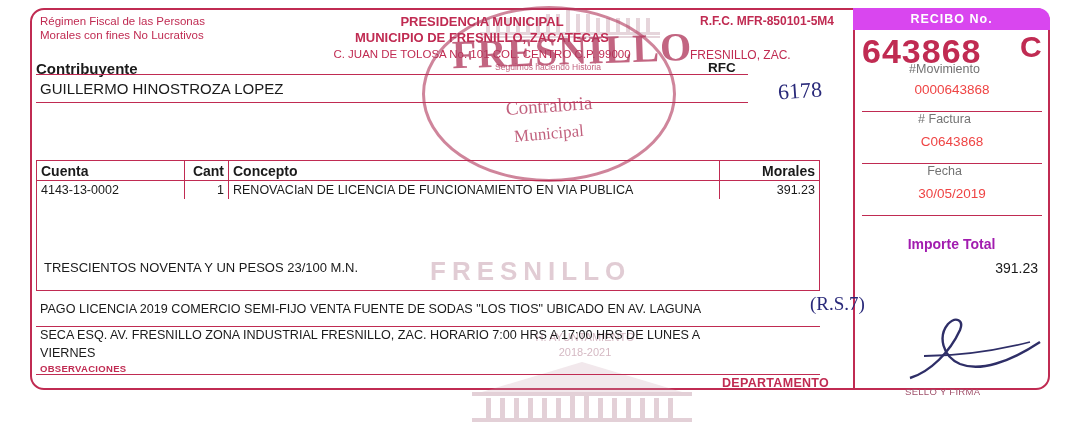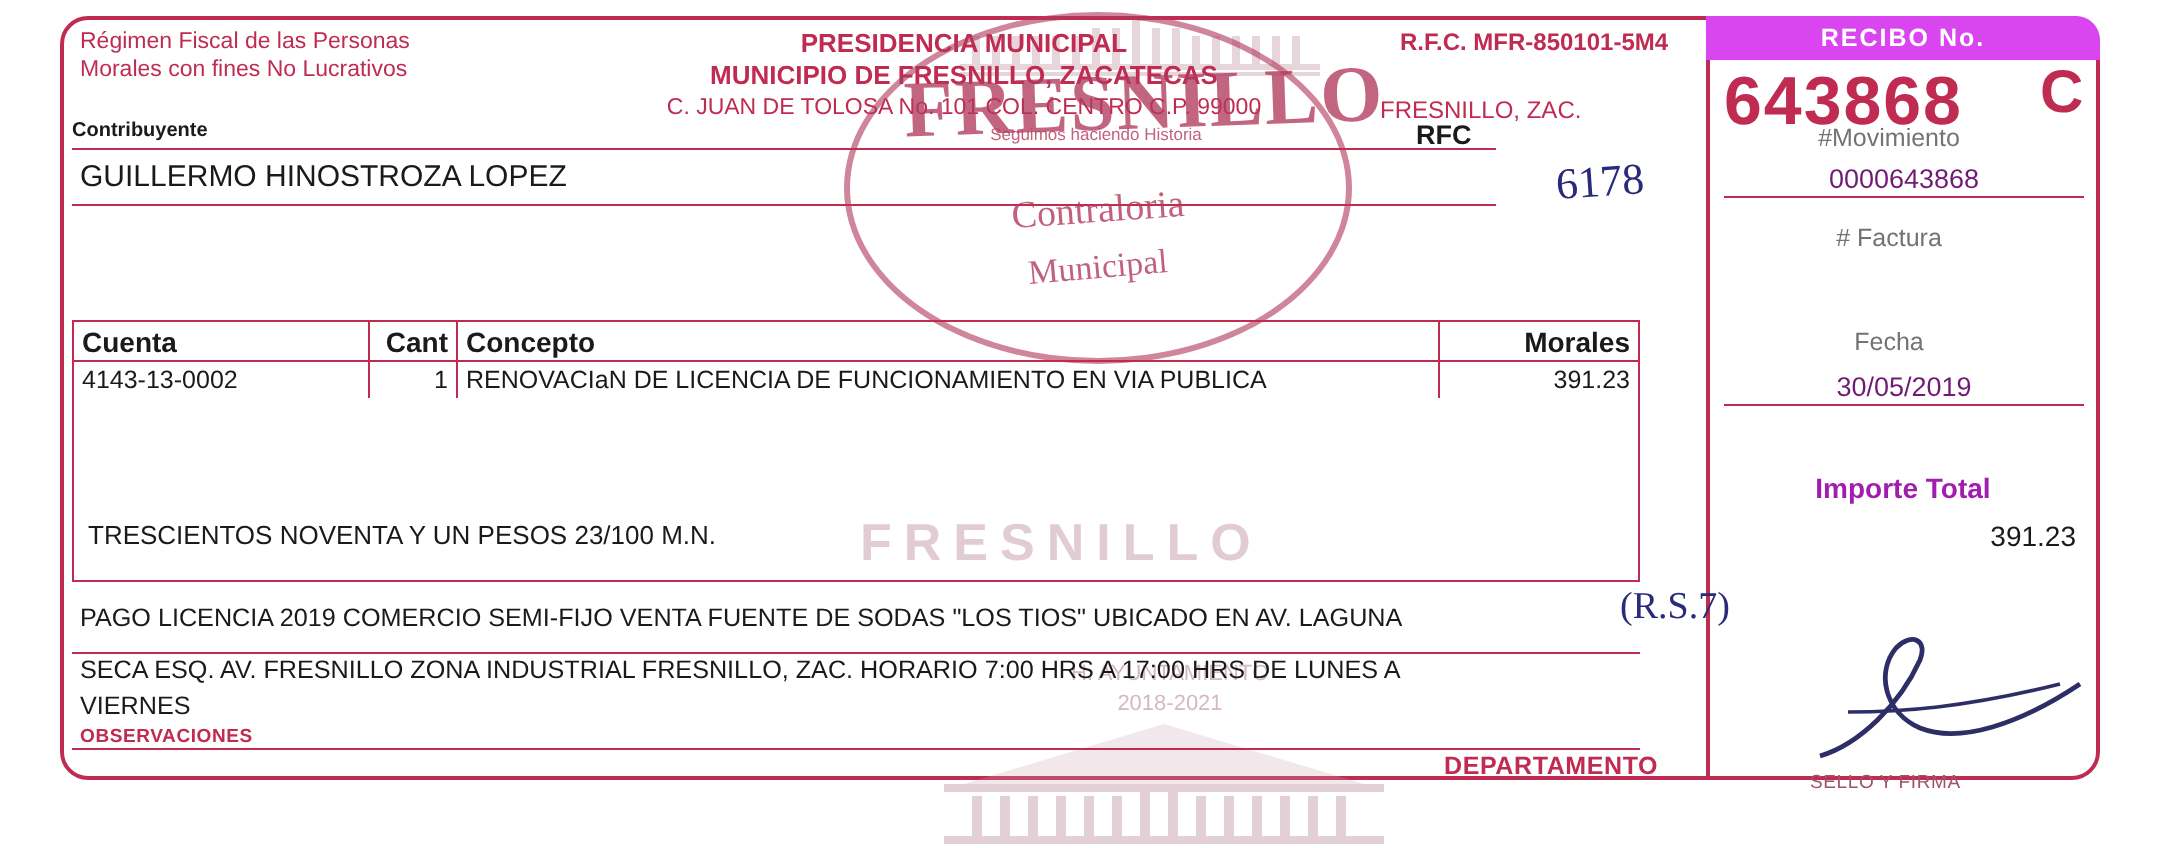--- a/index.html
+++ b/index.html
@@ -112,37 +112,37 @@
     text-align: center;
     font-size: 12.5px;
     font-weight: normal;
     color: #737373;
   }
   .rc-value {
     width: 180px;
     left: 862px;
     text-align: center;
     font-size: 13.5px;
-    color: #701a75;
+    color: #ef4444;
     border-bottom: 1.5px solid #c02b52;
-    padding-bottom: 1px;
+    padding-bottom: 14px;
   }
   .vline {
     position: absolute;
     left: 853px;
     top: 8px;
     width: 0;
     height: 382px;
     border-left: 2px solid #c02b52;
   }
   
   .lbl-contrib {
     left: 36px;
     top: 60px;
-    font-size: 10px;
+    font-size: 15px;
     font-weight: bold;
     color: #1a1a1a;
   }
   .contrib-name {
     left: 40px;
     top: 80px;
     font-size: 15px;
     color: #1a1a1a;
   }
   .contrib-rule {
@@ -421,20 +421,21 @@
   <div class="abs fresnillo-zac">FRESNILLO, ZAC.</div>
 
   <div class="abs recibo-box">RECIBO No.</div>
   <div class="abs recibo-num">643868</div>
   <div class="abs recibo-serie">C</div>
 
   <div class="abs rc-label" style="top:62px;">#Movimiento</div>
   <div class="abs rc-value" style="top:82px;">0000643868</div>
 
   <div class="abs rc-label" style="top:112px;"># Factura</div>
+  <div class="abs rc-value" style="top:134px;">C0643868</div>
 
   <div class="abs rc-label" style="top:164px;">Fecha</div>
   <div class="abs rc-value" style="top:186px;">30/05/2019</div>
 
   <div class="abs importe-total-lbl">Importe Total</div>
   <div class="abs importe-total-val">391.23</div>
 
   <div class="abs lbl-contrib">Contribuyente</div>
   <div class="abs contrib-rule"></div>
   <div class="abs contrib-name">GUILLERMO HINOSTROZA LOPEZ</div>

